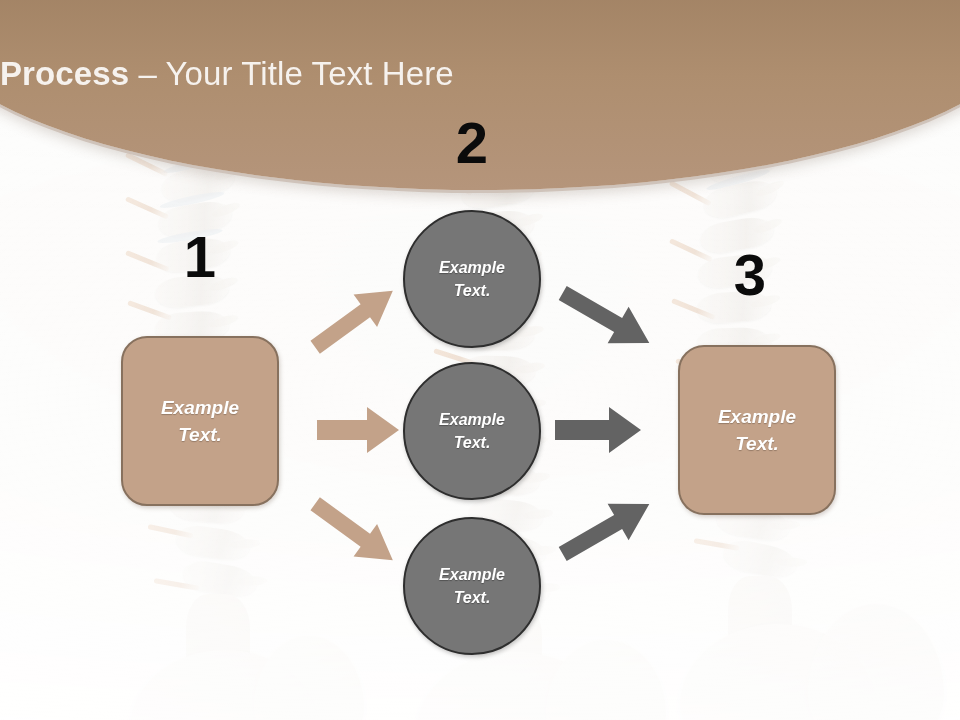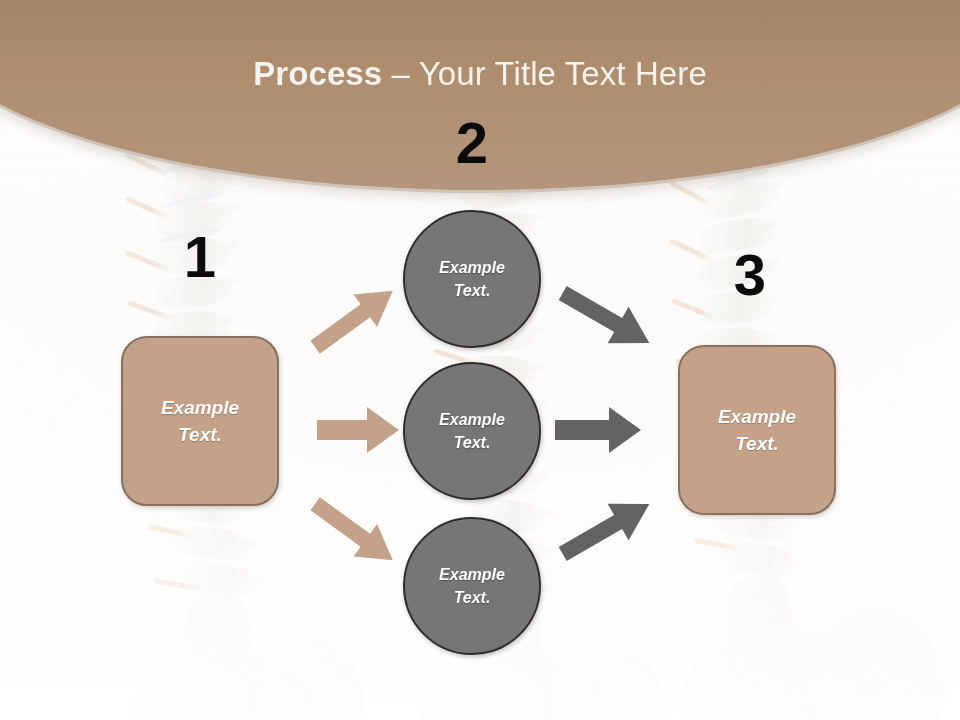--- a/index.html
+++ b/index.html
@@ -112,21 +112,20 @@
     border-radius: 0 0 50% 50% / 0 0 34% 34%;
     background: #d2c7be;
     z-index: -1;
   }
 
   .slide-title {
     position: absolute;
     left: 0;
     top: 54px;
     width: 960px;
-    text-align: center;
     font-size: 33px;
     line-height: 40px;
     color: #F6F2EE;
     letter-spacing: 0.1px;
     white-space: nowrap;
   }
   .slide-title .strong { font-weight: bold; }
   .slide-title .rest   { font-weight: normal; }
 
   

